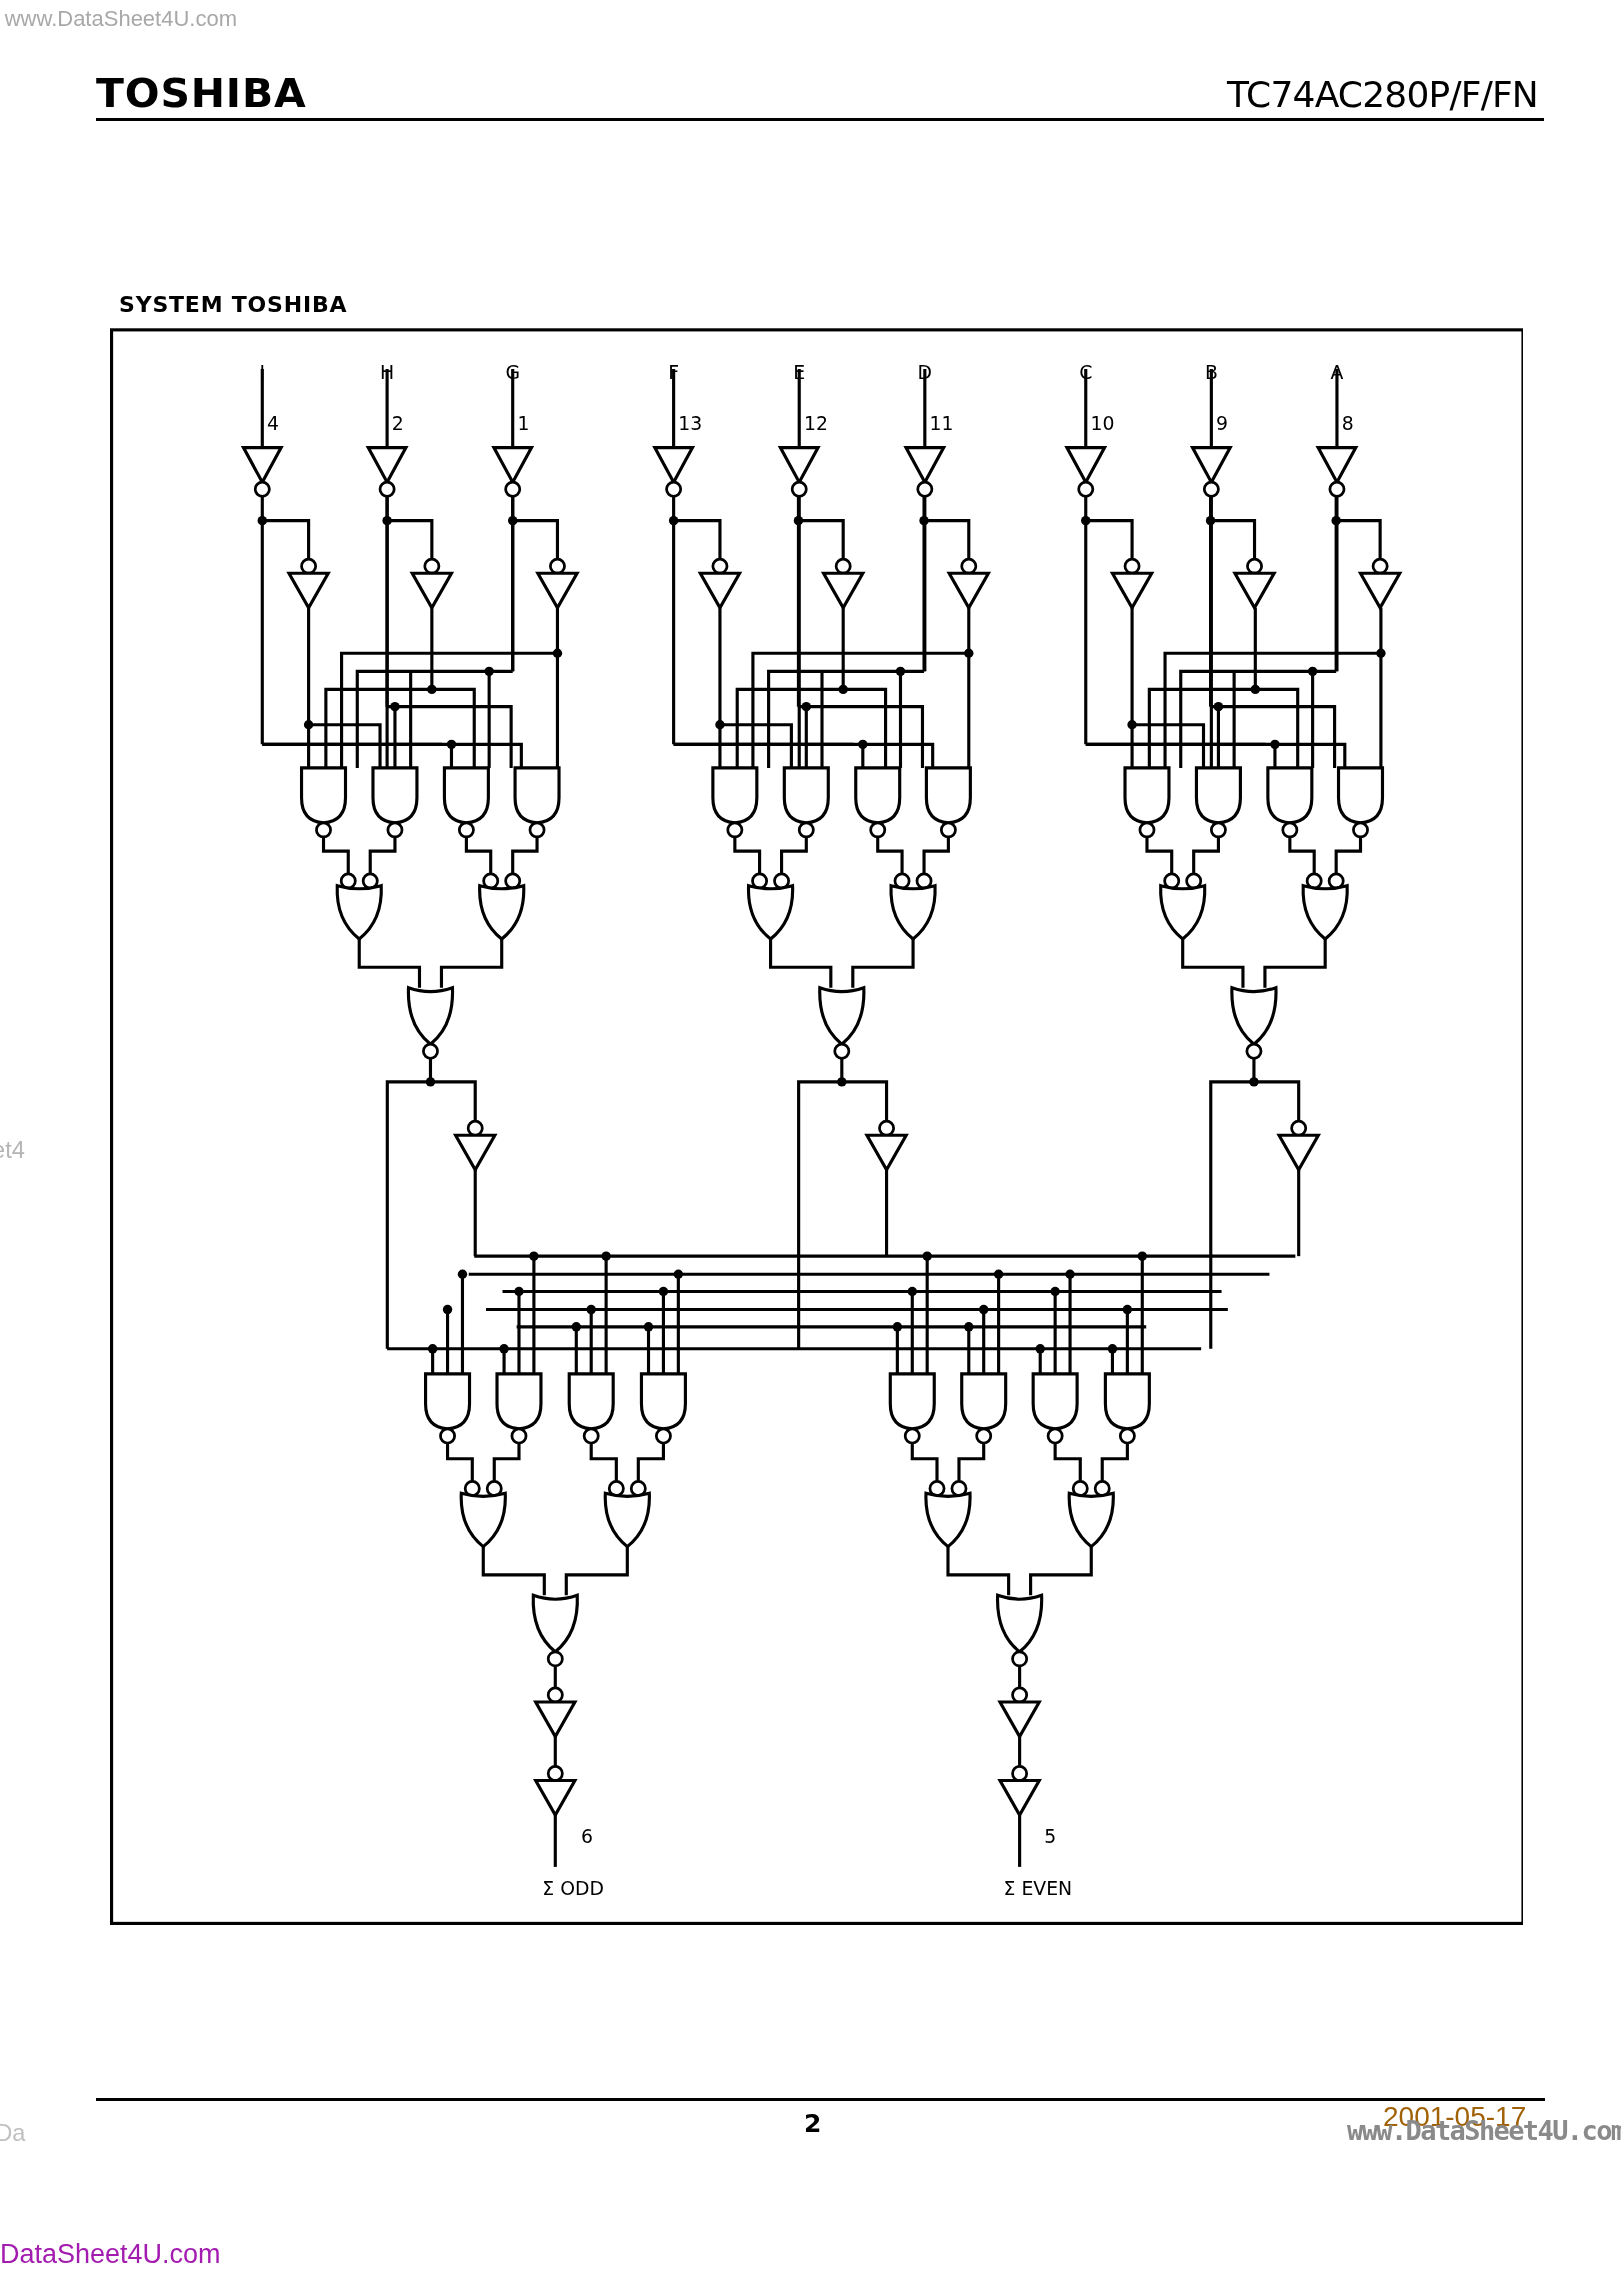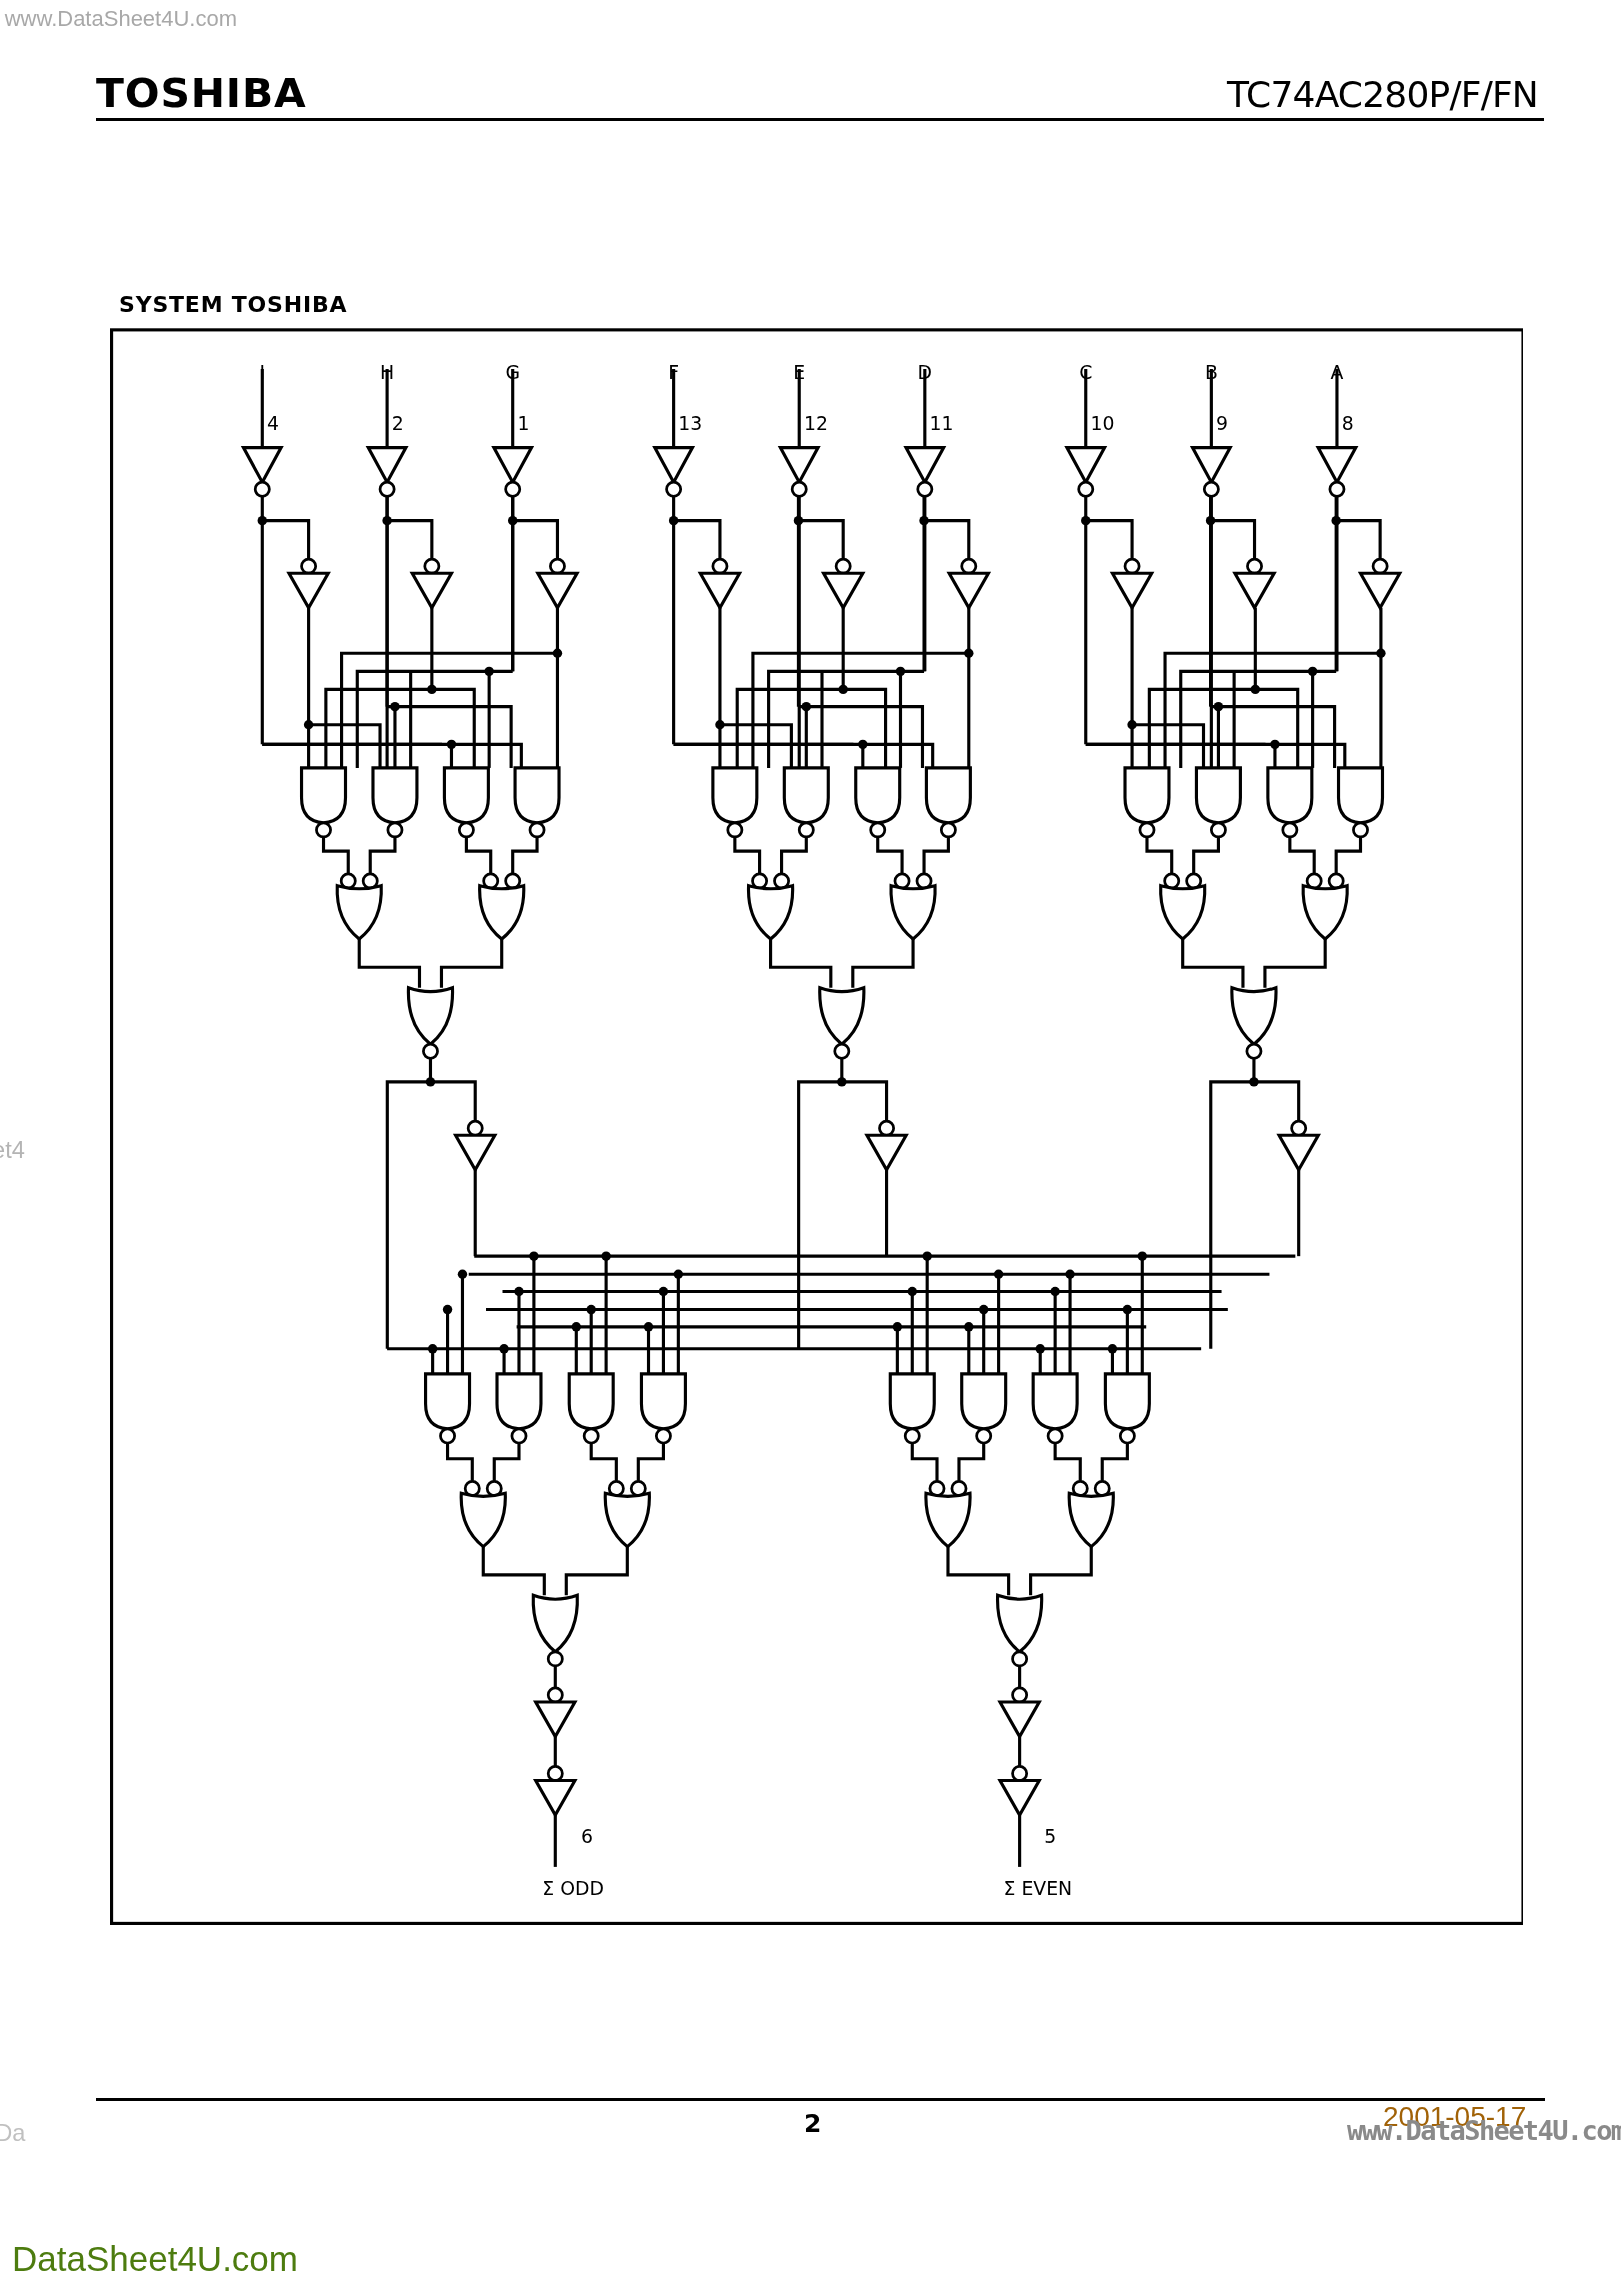--- a/index.html
+++ b/index.html
@@ -1,20 +1,20 @@
 <!DOCTYPE html>
 <html style="font-size:12.6px"><head>
 <meta charset="utf-8">
 <style>
   html, body { margin: 0; padding: 0; background: #ffffff; }
   body { width: 1622px; height: 2295px; position: relative; overflow: hidden; font-family: "DejaVu Sans", sans-serif; color: #000; }
   .wm { position: absolute; color: #b4b4b4; font-family: "Liberation Sans", sans-serif; white-space: nowrap; }
   .wm-top { left: 4.7px; top: 6.3px; font-size: 22px; color: #a8a8a8; }
   .wm-left { left: -7.9px; top: 1137px; font-size: 23.6px; }
-  .wm-bl { left: 12px; top: 2239px; font-size: 35px; color: #4d7c0f; }
+  .wm-bl { left: 0px; top: 2239px; font-size: 27px; color: #a21caf; }
   .wm-bl2 { left: -4.7px; top: 2120px; font-size: 23.6px; color: #c0c0c0; }
   .wm-br { left: 1347px; top: 2115px; font-size: 27px; color: #8a8a8a; font-family: "DejaVu Sans Mono", monospace; letter-spacing: -1.6px; font-weight: bold; }
   .brand { position: absolute; left: 96px; top: 71px; font-family: "DejaVu Sans", sans-serif; font-weight: bold; font-size: 39px; letter-spacing: 0.8px; transform: scaleX(1.05); transform-origin: left; }
   .part { position: absolute; right: 84px; top: 74px; font-family: "DejaVu Sans", sans-serif; font-size: 36px; letter-spacing: -0.8px; }
   .rule-top { position: absolute; left: 96px; top: 118px; width: 1448px; height: 3.1px; background: #000; }
   .section-title { position: absolute; left: 119px; top: 292px; font-family: "DejaVu Sans", sans-serif; font-weight: bold; font-size: 22px; letter-spacing: 0.8px; }
   .diagram { position: absolute; left: 110px; top: 328px; }
   .rule-bottom { position: absolute; left: 96px; top: 2098px; width: 1449px; height: 3.1px; background: #000; }
   .page-num { position: absolute; left: 804px; top: 2109px; font-family: "DejaVu Sans", sans-serif; font-weight: bold; font-size: 25px; }
   .date { position: absolute; left: 1383px; top: 2101px; font-family: Liberation Sans, sans-serif; font-size: 28px; color: #a16207; }

